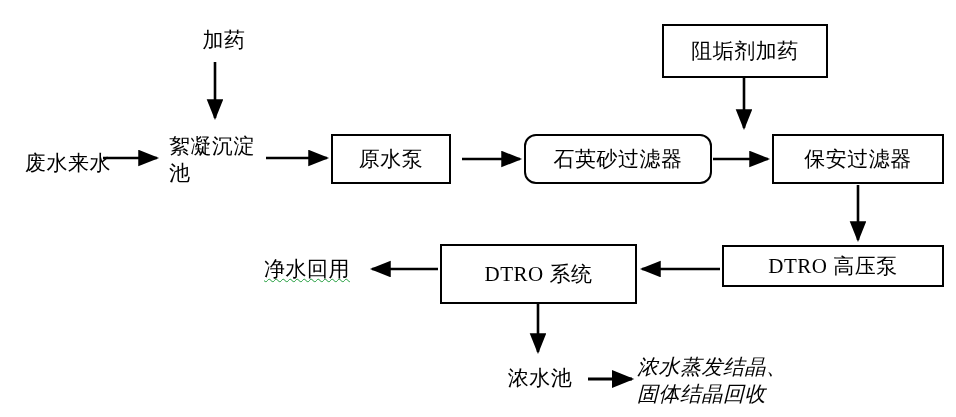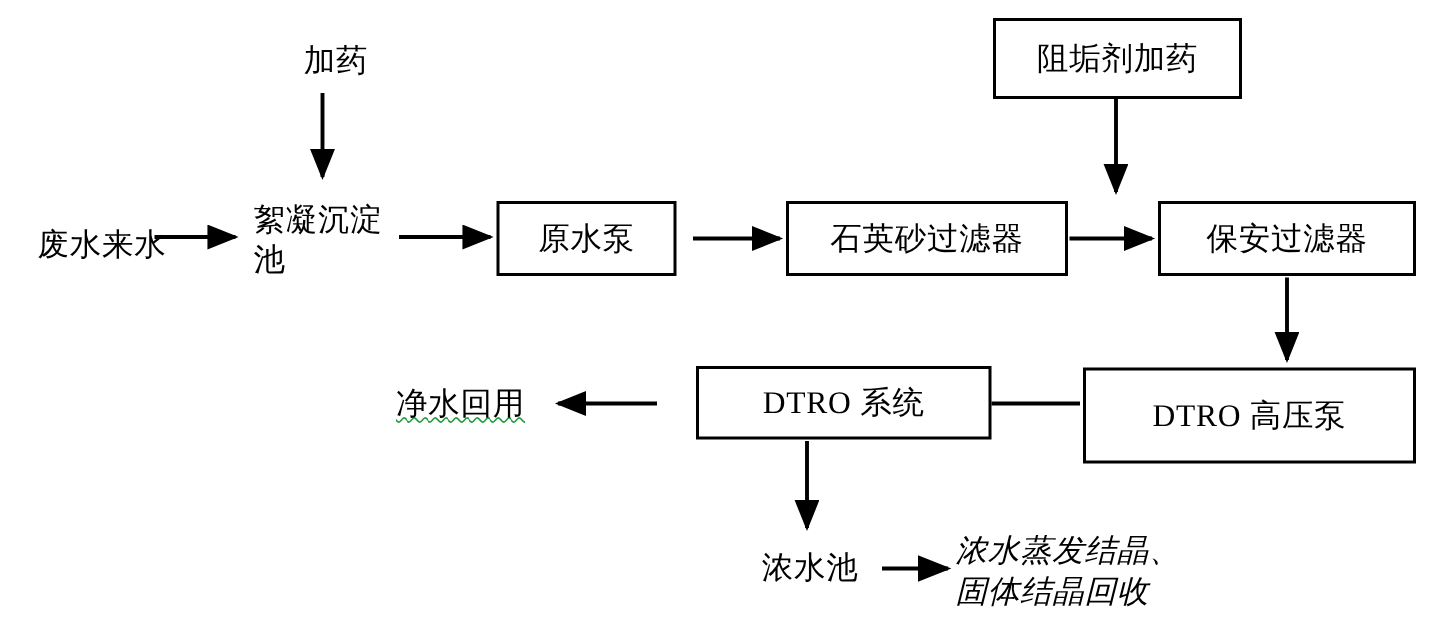--- a/index.html
+++ b/index.html
@@ -120,37 +120,37 @@
 
   <div class="node plain" style="left:163px; top:128px; width:98px; height:64px; justify-content:center; text-align:left;">
     <span class="label-txt">絮凝沉淀
 池</span>
   </div>
 
   <div class="node boxed" style="left:331px; top:134px; width:120px; height:50px;">
     <span class="label-txt">原水泵</span>
   </div>
 
-  <div class="node boxed" style="left:524px; top:134px; width:188px; height:50px;">
+  <div class="node boxed" style="left:524px; top:134px; width:188px; height:50px;border-radius:12px;">
     <span class="label-txt">石英砂过滤器</span>
   </div>
 
-  <div class="node boxed" style="left:662px; top:12px; width:166px; height:54px;">
+  <div class="node boxed" style="left:662px; top:24px; width:166px; height:54px;">
     <span class="label-txt">阻垢剂加药</span>
   </div>
 
   <div class="node boxed" style="left:772px; top:134px; width:172px; height:50px;">
     <span class="label-txt">保安过滤器</span>
   </div>
 
-  <div class="node boxed" style="left:722px; top:245px; width:222px; height:64px;">
+  <div class="node boxed" style="left:722px; top:245px; width:222px; height:42px;">
     <span class="label-txt">DTRO 高压泵</span>
   </div>
 
-  <div class="node boxed" style="left:440px; top:244px; width:197px; height:49px;margin-left:24px;">
+  <div class="node boxed" style="left:440px; top:244px; width:197px; height:60px;">
     <span class="label-txt">DTRO 系统</span>
   </div>
 
   <div class="node plain" style="left:494px; top:360px; width:92px; height:36px;">
     <span class="label-txt">浓水池</span>
   </div>
 
   <div class="node plain" style="left:248px; top:250px; width:118px; height:38px;">
     <span class="label-txt wavy">净水回用</span>
   </div>

